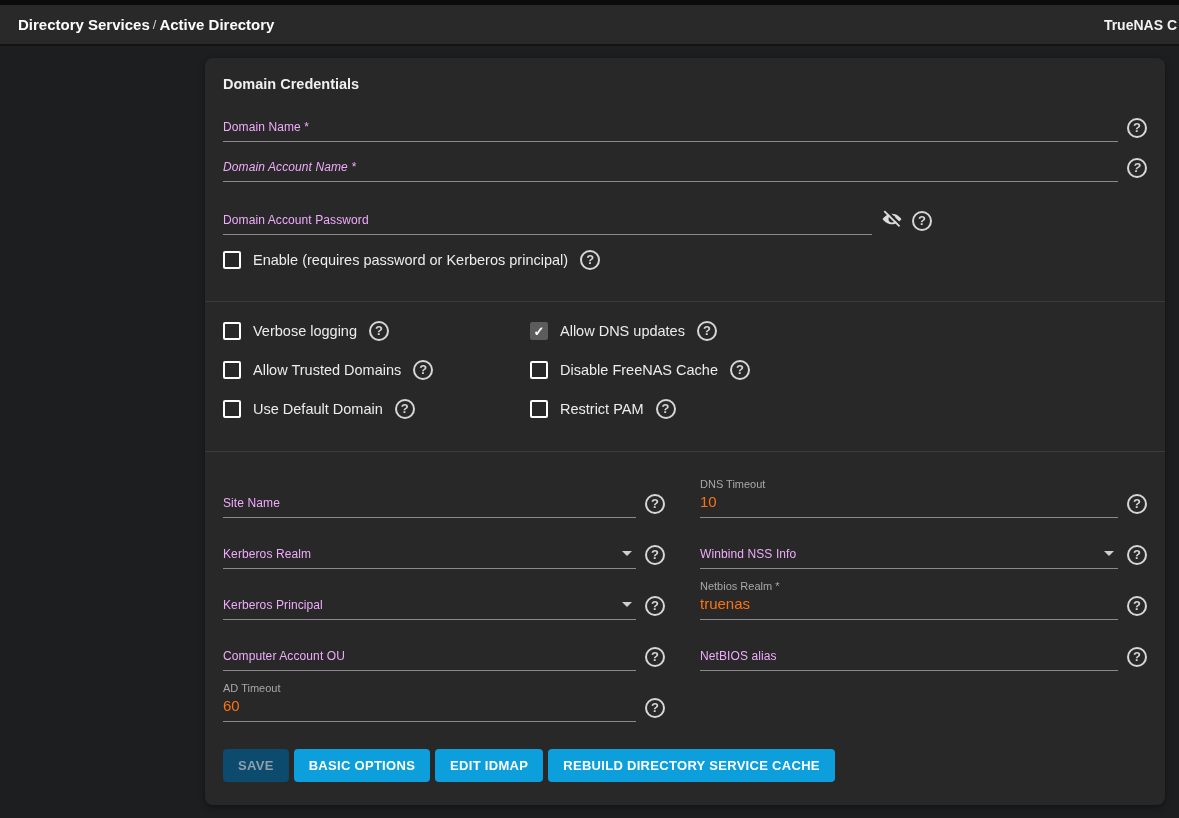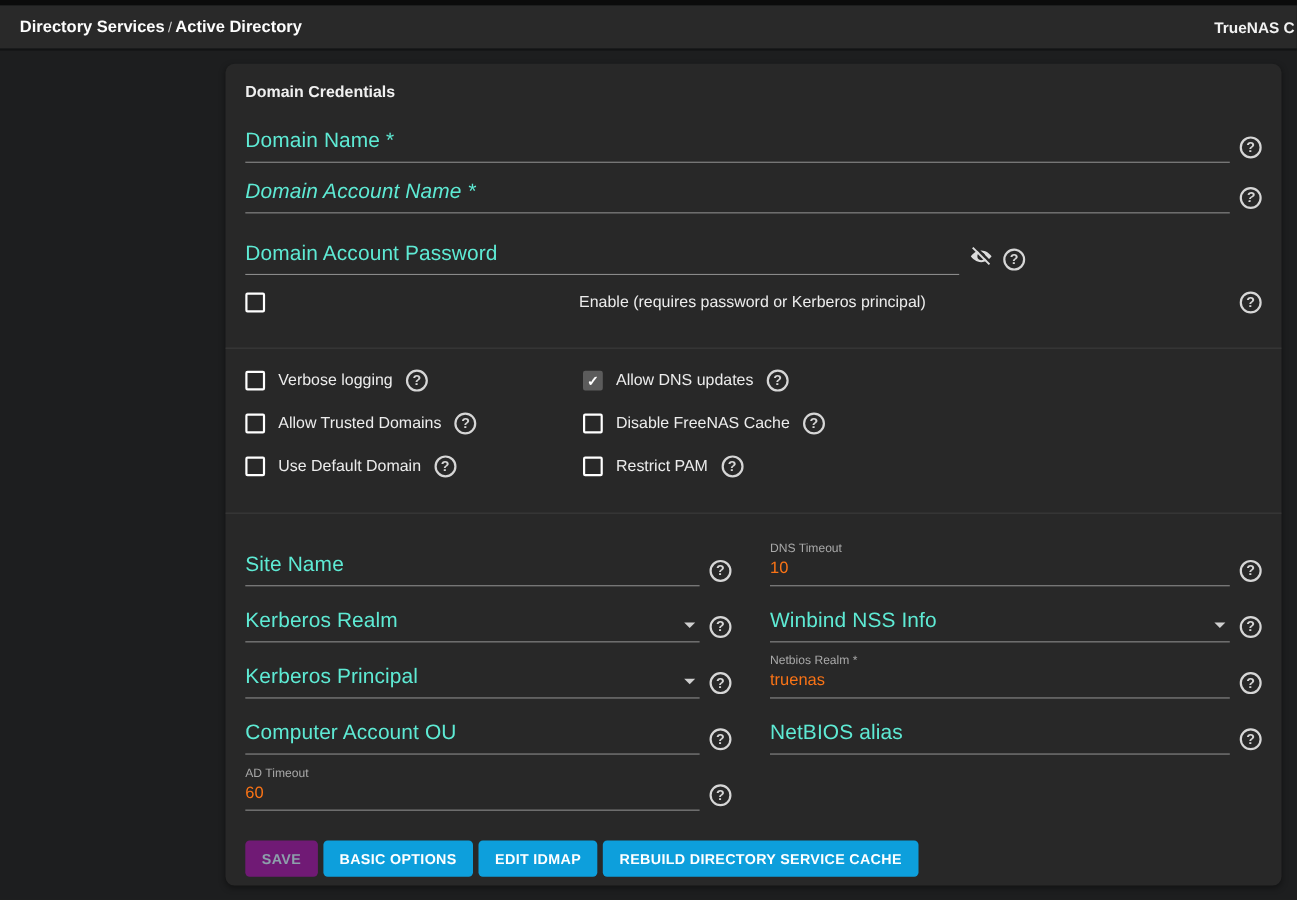--- a/index.html
+++ b/index.html
@@ -31,28 +31,28 @@
   }
   .card-title { font-size:14.5px; font-weight:700; color:#f0f0f0; }
 
   
   .frow { display:flex; align-items:flex-end; gap:9px; }
   .line {
     flex:1; position:relative; min-height:20px;
     display:flex; flex-direction:column; justify-content:flex-end;
     border-bottom:1px solid #8a8a8a; padding-bottom:7px;
   }
-  .label15 { font-size:19px; color:#5eead4; letter-spacing:0.1px; white-space:nowrap; }
+  .label15 { font-size:12px; color:#f0abfc; letter-spacing:0.1px; white-space:nowrap; }
   .mini { font-size:11px; color:#a8a8a8; margin-bottom:3px; white-space:nowrap; }
   .val { font-size:15px; color:#f97316; white-space:nowrap; }
 
   .row-domain-name    { margin-top:26px; }
   .row-account-name   { margin-top:16px;font-style:italic; }
   .row-password       { margin-top:26px; width:709px; }
-  .row-enable         { margin-top:15px; display:flex; align-items:center; gap:12px;justify-content:space-between; }
+  .row-enable         { margin-top:15px; display:flex; align-items:center; gap:12px; }
 
   .help {
     flex:none; width:20px; height:20px; border-radius:50%;
     border:2px solid #d6d6d6; color:#d6d6d6;
     font-size:13px; font-weight:700; line-height:15px; text-align:center;
     margin-bottom:4px; cursor:pointer; user-select:none;
   }
   .help.inline { margin-bottom:0; }
 
   .eye { flex:none; margin-bottom:1px; cursor:pointer; }
@@ -90,21 +90,21 @@
     border-top:5px solid #cfcfcf;
   }
 
   
   .btn-row { margin-top:27px; display:flex; gap:5px; }
   .btn {
     height:33px; border:none; border-radius:4px;
     font-family:inherit; font-size:13px; font-weight:700; letter-spacing:0.3px;
     padding:0 15px; color:#ffffff; background:#0d9fdc; cursor:pointer; white-space:nowrap;
   }
-  .btn.disabled { background:#701a75; color:#8da0ab; cursor:default; }
+  .btn.disabled { background:#0c4a6e; color:#8da0ab; cursor:default; }
 </style>
 </head>
 <body>
 
 <div class="black-strip"></div>
 
 <div class="topbar">
   <div class="breadcrumb">
     <span>Directory Services</span>
     <span class="crumb-sep">/</span>

